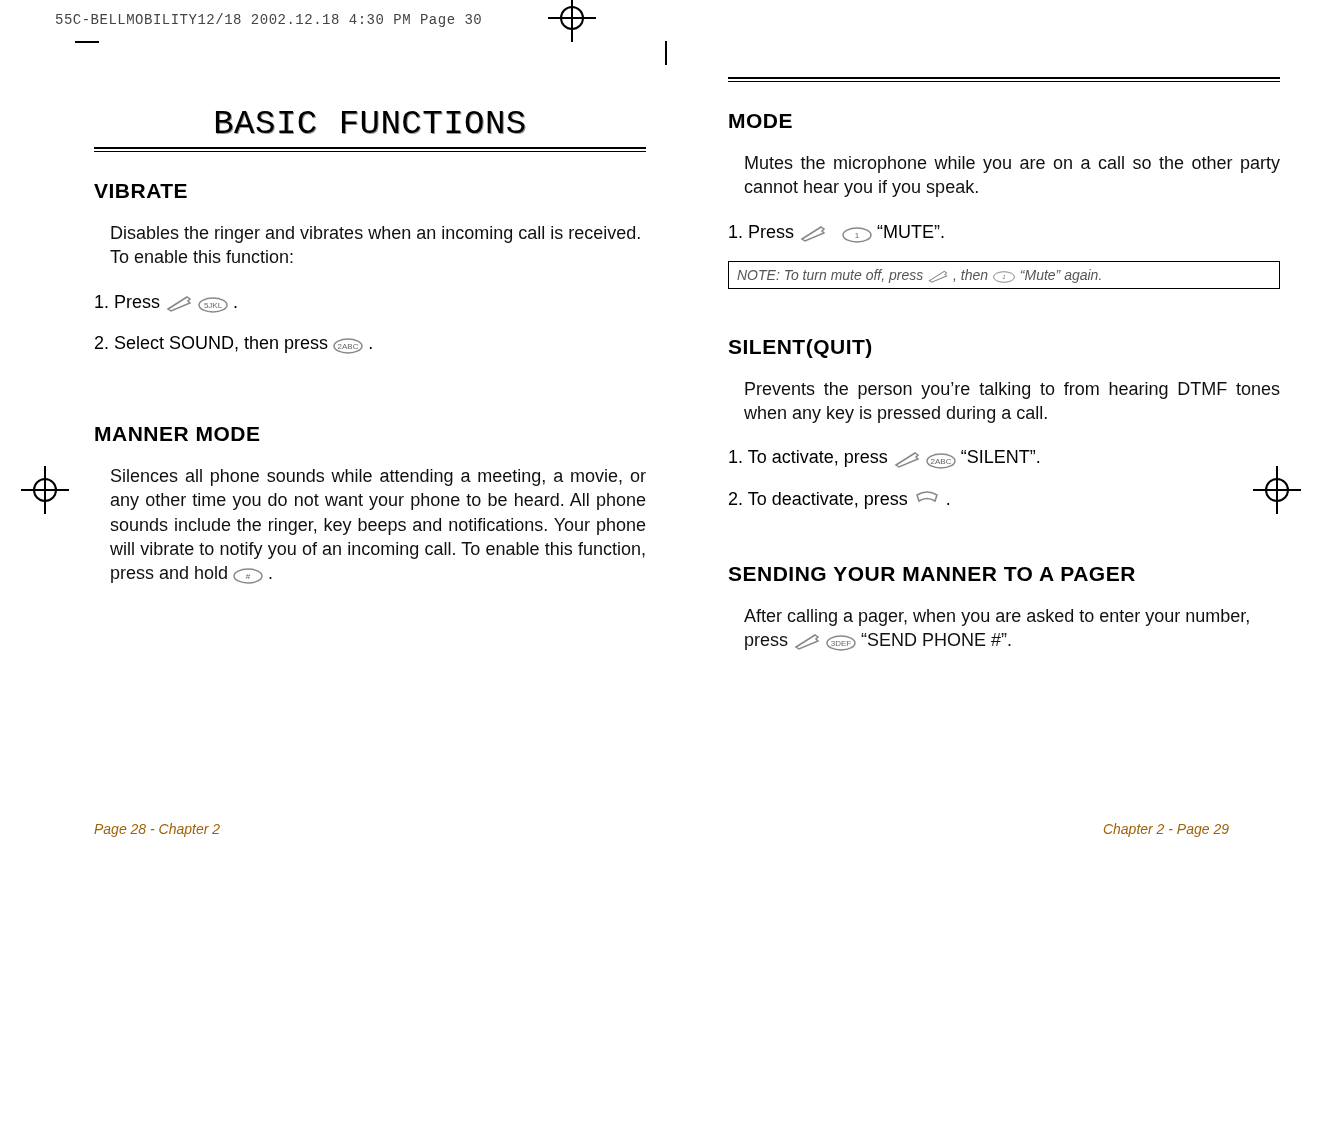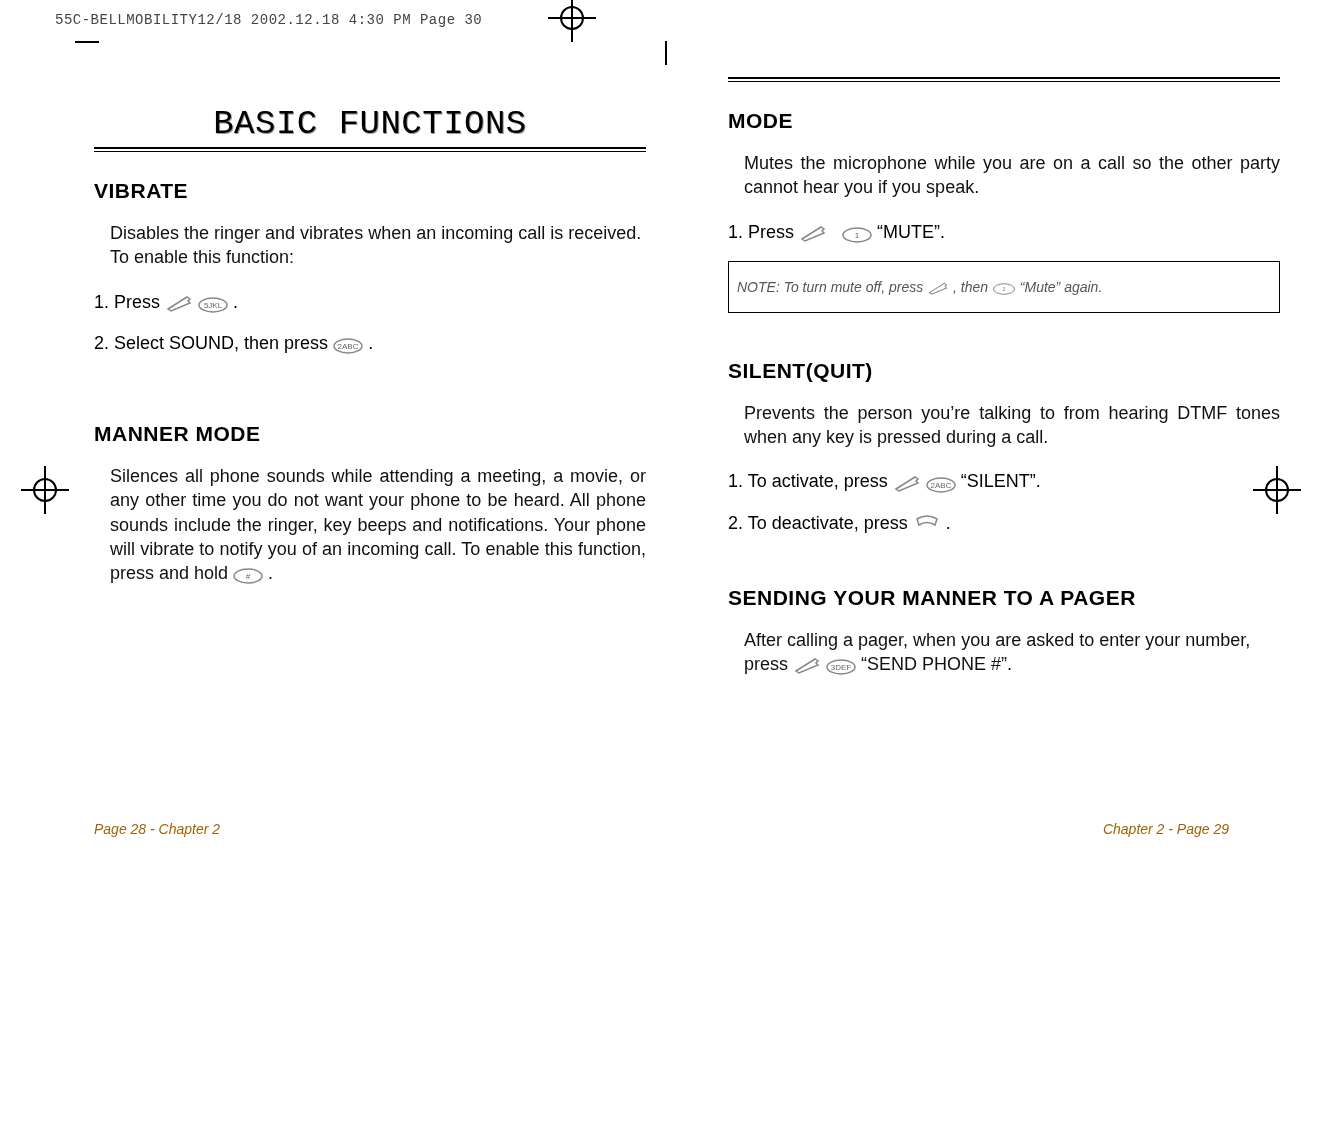--- a/index.html
+++ b/index.html
@@ -16,21 +16,21 @@
   .page.right{left:728px}
   .big-title{font-family:Liberation Mono, monospace;font-size:34px;letter-spacing:.5px;text-align:center;margin:30px 0 4px 0;color:#000;text-shadow:1px 1px 0 #999}
   .big-title.right{margin:30px 0 4px 0}
   .dbl-rule{height:4px;margin-top:2px;margin-bottom:28px}
   .dbl-rule .t{display:block;height:2px;background:#000}
   .dbl-rule .b{display:block;height:1px;background:#000;margin-top:2px}
   .h2{font-weight:bold;font-size:21px;letter-spacing:.5px;margin:24px 0 18px 0;font-family:Arial,Helvetica,sans-serif}
   .body{font-size:18px;line-height:1.35;margin:0 0 20px 16px;color:#111}
   .body.justify{text-align:justify}
   .step{font-size:18px;line-height:1.4;margin:0 0 16px 0}
-  .note-box{border:1px solid #000;padding:16px 8px;margin:10px 0 0 0}
+  .note-box{border:1px solid #000;padding:4px 8px;margin:10px 0 0 0}
   .note-text{font-style:italic;font-size:14px;color:#555}
   .folio{position:absolute;bottom:70px;font-size:14px;font-style:italic;color:#a16207;font-family:Arial,Helvetica,sans-serif}
   .folio.left{left:94px}
   .folio.right{right:94px}
   
   .ico{display:inline-block;vertical-align:middle;width:28px;height:18px}
   .ico svg{width:100%;height:100%}
   .key{display:inline-block;vertical-align:middle;width:30px;height:16px}
   .key svg{width:100%;height:100%}
 </style>

